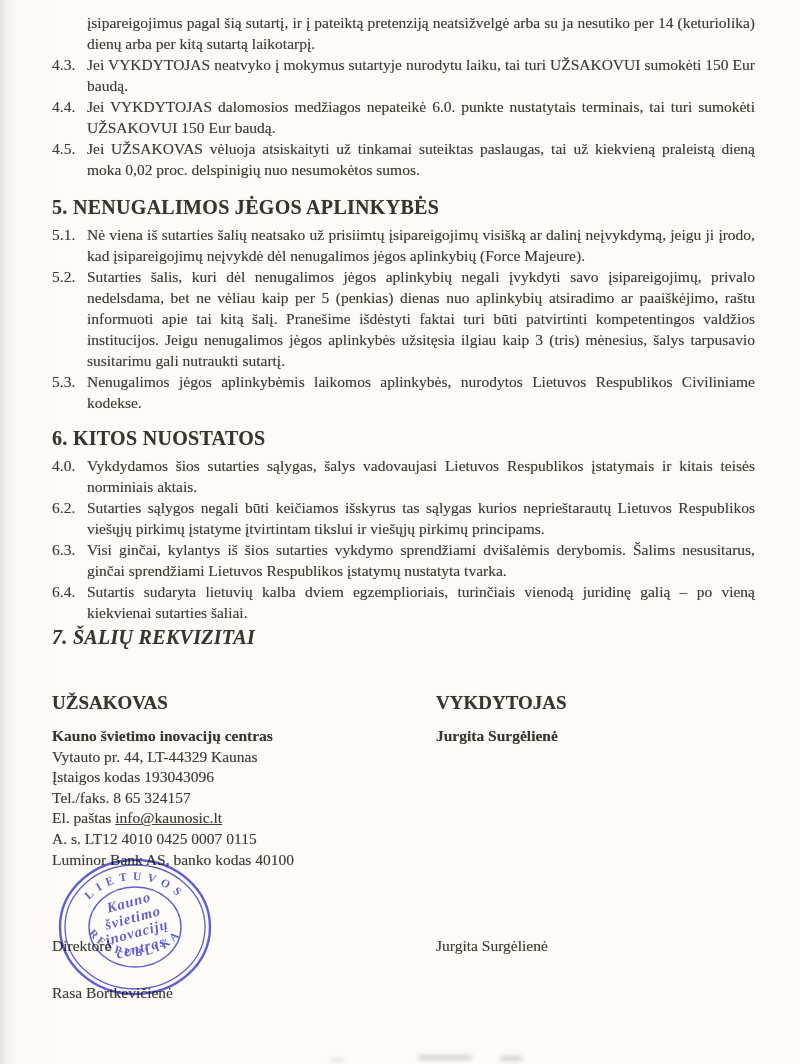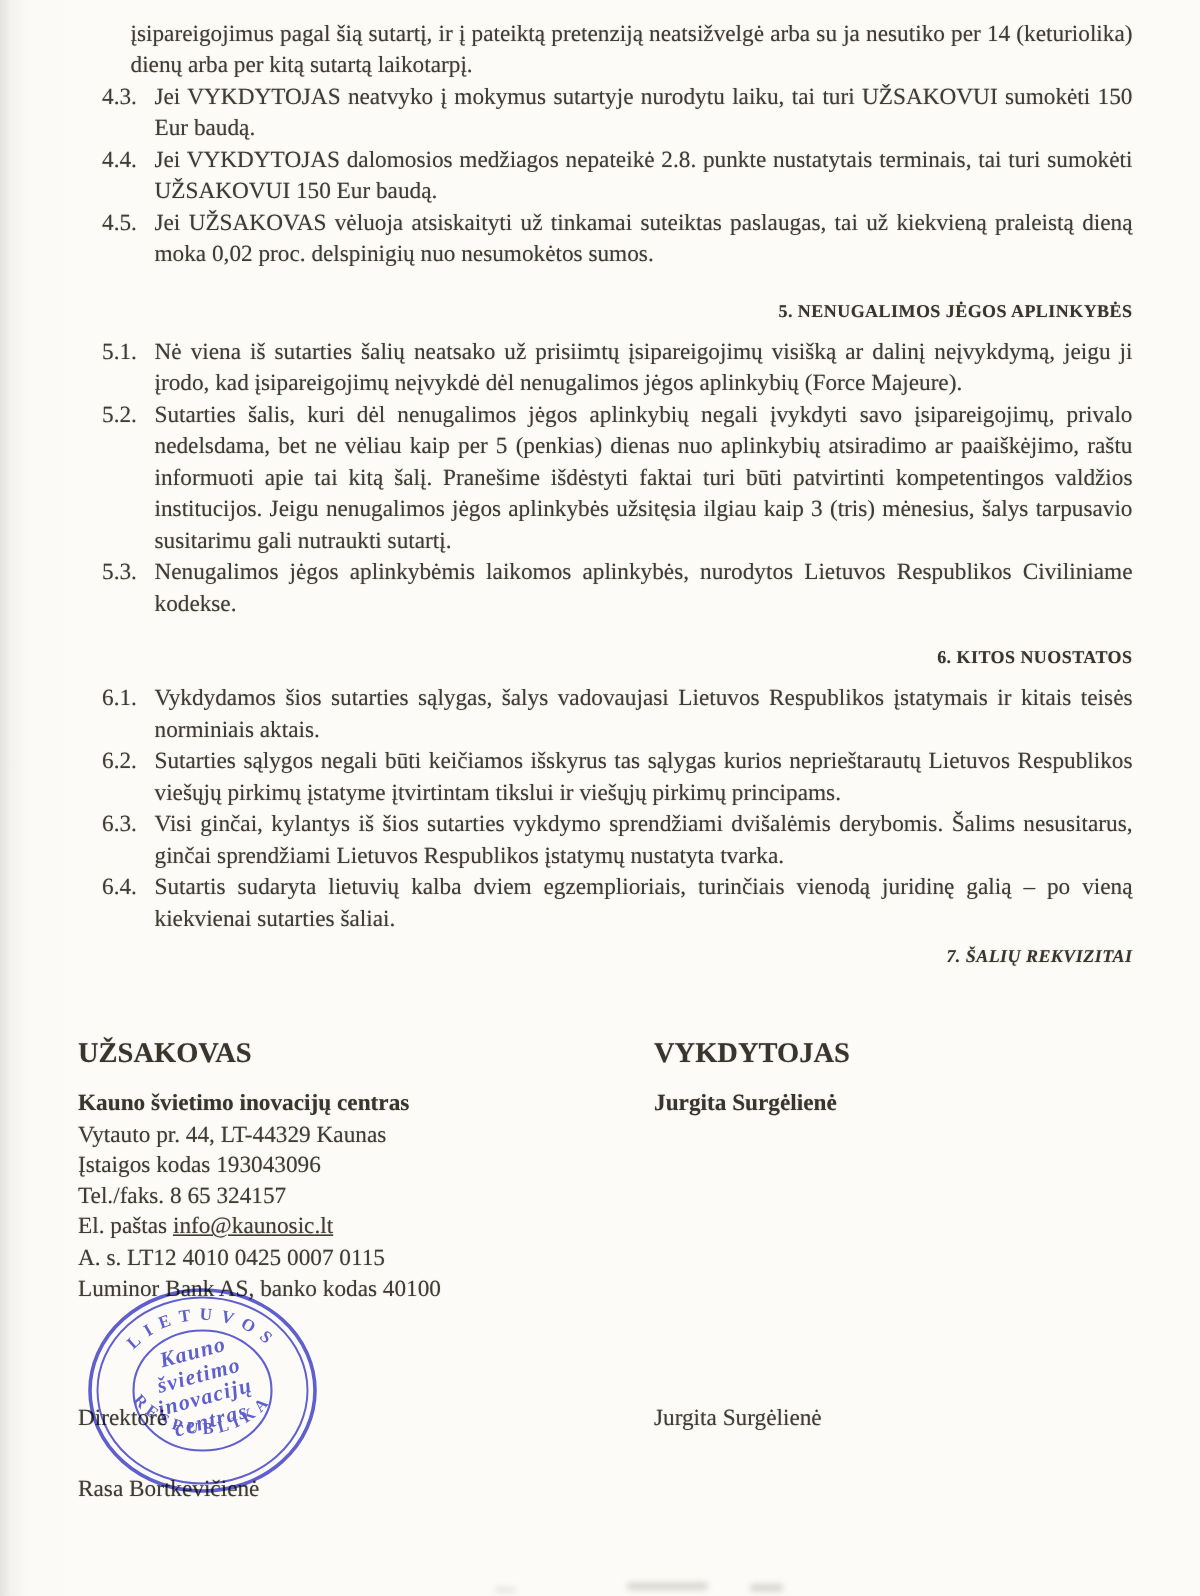--- a/index.html
+++ b/index.html
@@ -8,23 +8,23 @@
     background:linear-gradient(90deg,#e3e2de 0px,#f3f2ee 7px,#fbfaf6 18px,#fcfbf8 60px);
     overflow:hidden;
     font-family:"Liberation Serif", serif;
     color:#3f3c33;
   }
   .content { position:absolute; left:52px; top:12px; width:703px;
              font-size:15.5px; line-height:21px;
              text-shadow:0 0 0.8px rgba(70,66,56,.45); }
   .intro { margin-left:35px; text-align:justify; }
   .clause { display:flex; }
-  .clause .num { flex:0 0 35px;margin-left:16px; }
+  .clause .num { flex:0 0 35px; }
   .clause .txt { flex:1; text-align:justify; }
-  .sec-title { text-align:right; font-weight:bold; font-size:12px;
+  .sec-title { text-align:left; font-weight:bold; font-size:20px;
                margin:17px 0 6px 0; color:#38352c; letter-spacing:.3px; }
   .sec-title.t6 { margin-top:15px; }
   .sec-title.t7 { margin-top:4px;font-style:italic; }
   .parties { display:grid; grid-template-columns:384px 1fr; margin-top:44px; }
   .party-header { font-weight:bold; font-size:19px; color:#38352c; }
   .names-row { display:grid; grid-template-columns:384px 1fr; margin-top:13px; }
   .party-name { font-weight:bold; color:#38352c; }
   .detail-line { line-height:20.6px; }
   .email-underline { text-decoration:underline;text-align:right; }
   .signs { display:grid; grid-template-columns:384px 1fr; margin-top:40px; }
@@ -58,21 +58,21 @@
   <div class="content">
 
     <div class="intro">įsipareigojimus pagal šią sutartį, ir į pateiktą pretenziją neatsižvelgė arba su ja nesutiko per 14 (keturiolika) dienų arba per kitą sutartą laikotarpį.</div>
 
     <div class="clause">
       <span class="num">4.3.</span>
       <div class="txt">Jei VYKDYTOJAS neatvyko į mokymus sutartyje nurodytu laiku, tai turi UŽSAKOVUI sumokėti 150 Eur baudą.</div>
     </div>
     <div class="clause">
       <span class="num">4.4.</span>
-      <div class="txt">Jei VYKDYTOJAS dalomosios medžiagos nepateikė 2.8. punkte nustatytais terminais, tai turi sumokėti UŽSAKOVUI 150 Eur baudą.</div>
+      <div class="txt">Jei VYKDYTOJAS dalomosios medžiagos nepateikė 6.0. punkte nustatytais terminais, tai turi sumokėti UŽSAKOVUI 150 Eur baudą.</div>
     </div>
     <div class="clause">
       <span class="num">4.5.</span>
       <div class="txt">Jei UŽSAKOVAS vėluoja atsiskaityti už tinkamai suteiktas paslaugas, tai už kiekvieną praleistą dieną moka 0,02 proc. delspinigių nuo nesumokėtos sumos.</div>
     </div>
 
     <div class="sec-title">5. NENUGALIMOS JĖGOS APLINKYBĖS</div>
 
     <div class="clause">
       <span class="num">5.1.</span>
@@ -83,21 +83,21 @@
       <div class="txt">Sutarties šalis, kuri dėl nenugalimos jėgos aplinkybių negali įvykdyti savo įsipareigojimų, privalo nedelsdama, bet ne vėliau kaip per 5 (penkias) dienas nuo aplinkybių atsiradimo ar paaiškėjimo, raštu informuoti apie tai kitą šalį. Pranešime išdėstyti faktai turi būti patvirtinti kompetentingos valdžios institucijos. Jeigu nenugalimos jėgos aplinkybės užsitęsia ilgiau kaip 3 (tris) mėnesius, šalys tarpusavio susitarimu gali nutraukti sutartį.</div>
     </div>
     <div class="clause">
       <span class="num">5.3.</span>
       <div class="txt">Nenugalimos jėgos aplinkybėmis laikomos aplinkybės, nurodytos Lietuvos Respublikos Civiliniame kodekse.</div>
     </div>
 
     <div class="sec-title t6">6. KITOS NUOSTATOS</div>
 
     <div class="clause">
-      <span class="num">6.1.</span>
+      <span class="num">4.0.</span>
       <div class="txt">Vykdydamos šios sutarties sąlygas, šalys vadovaujasi Lietuvos Respublikos įstatymais ir kitais teisės norminiais aktais.</div>
     </div>
     <div class="clause">
       <span class="num">6.2.</span>
       <div class="txt">Sutarties sąlygos negali būti keičiamos išskyrus tas sąlygas kurios neprieštarautų Lietuvos Respublikos viešųjų pirkimų įstatyme įtvirtintam tikslui ir viešųjų pirkimų principams.</div>
     </div>
     <div class="clause">
       <span class="num">6.3.</span>
       <div class="txt">Visi ginčai, kylantys iš šios sutarties vykdymo sprendžiami dvišalėmis derybomis. Šalims nesusitarus, ginčai sprendžiami Lietuvos Respublikos įstatymų nustatyta tvarka.</div>
     </div>

